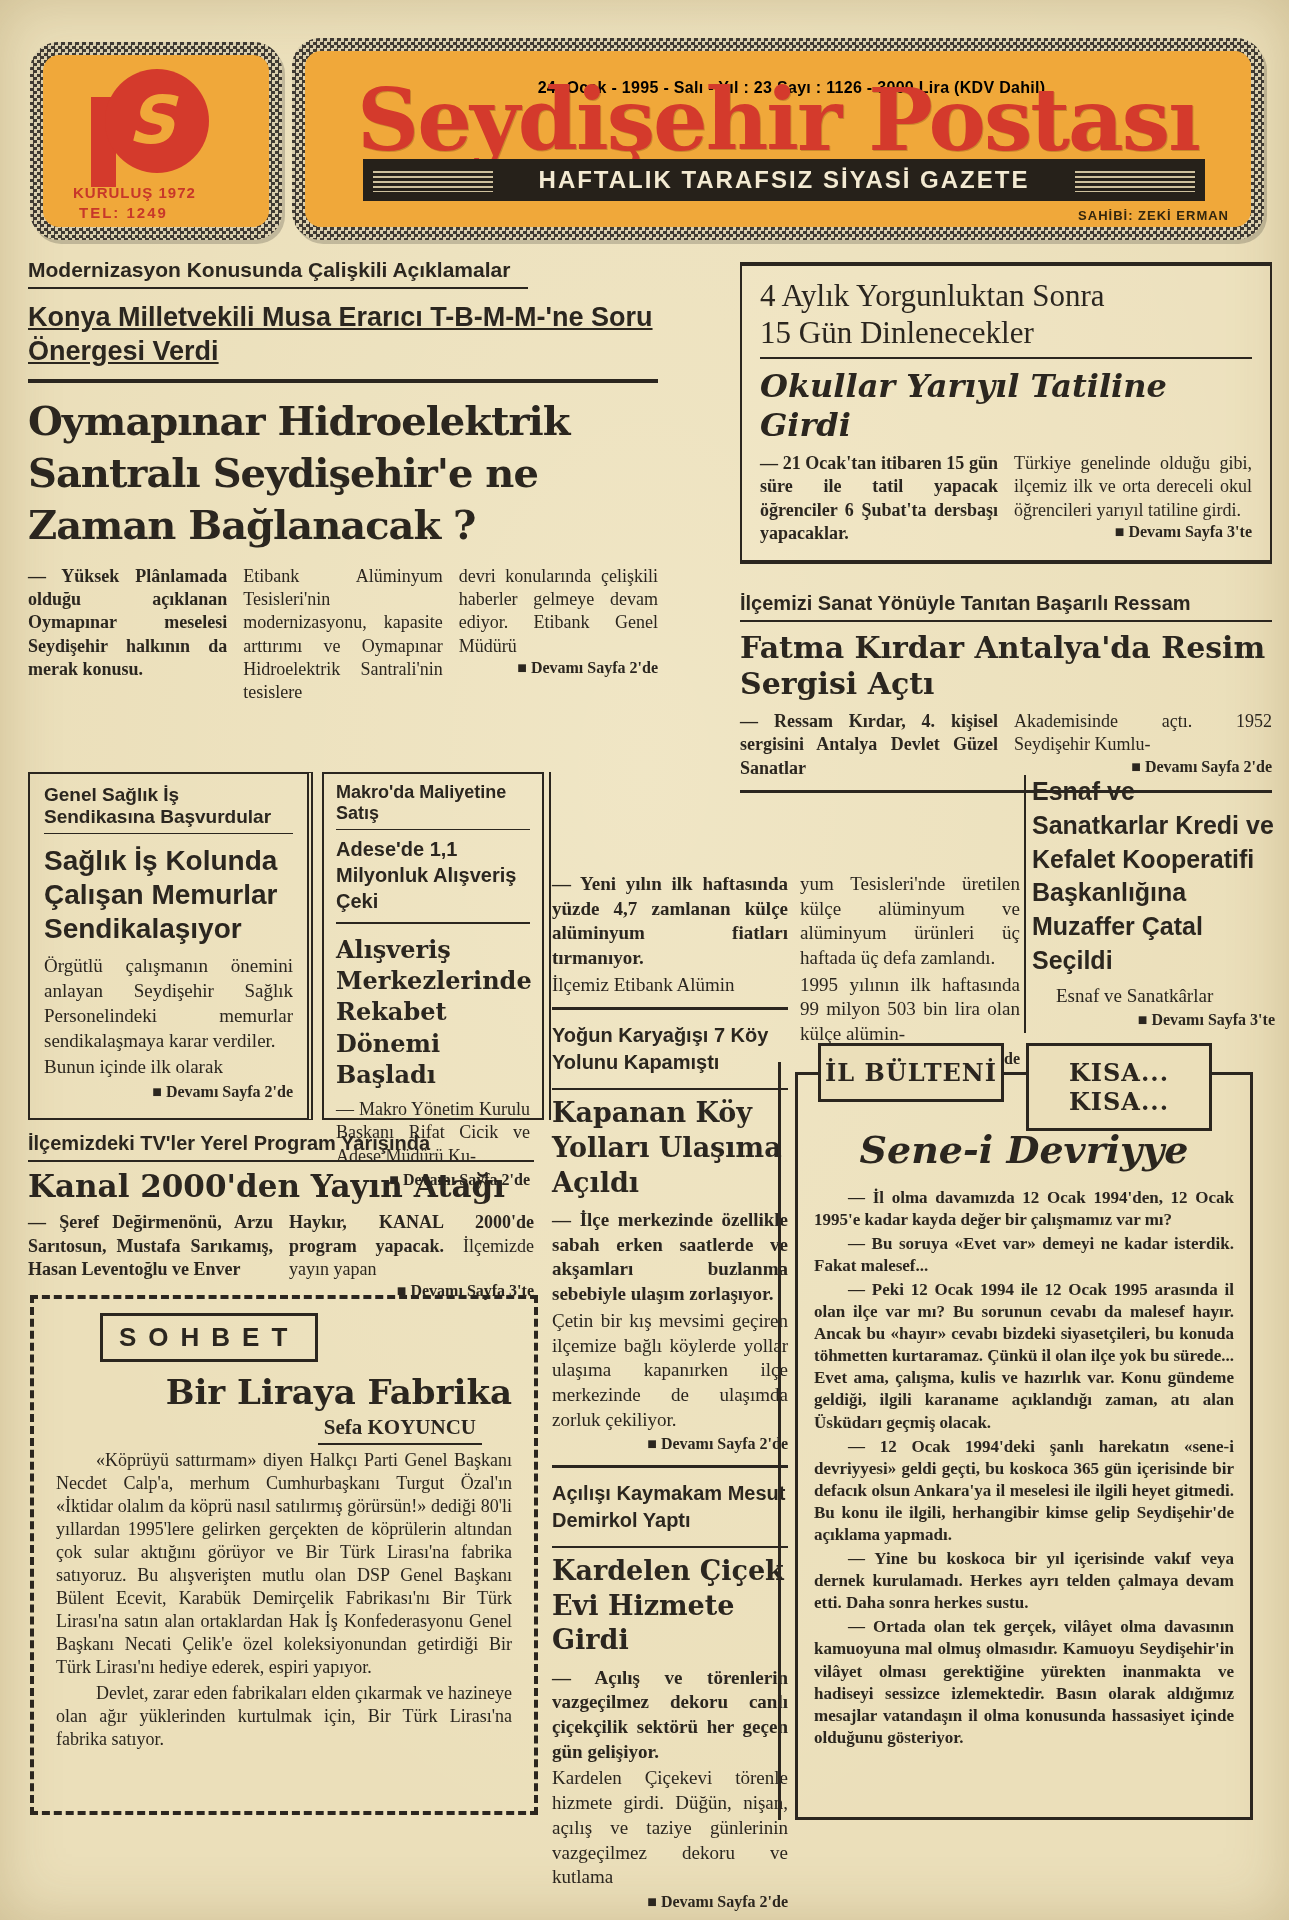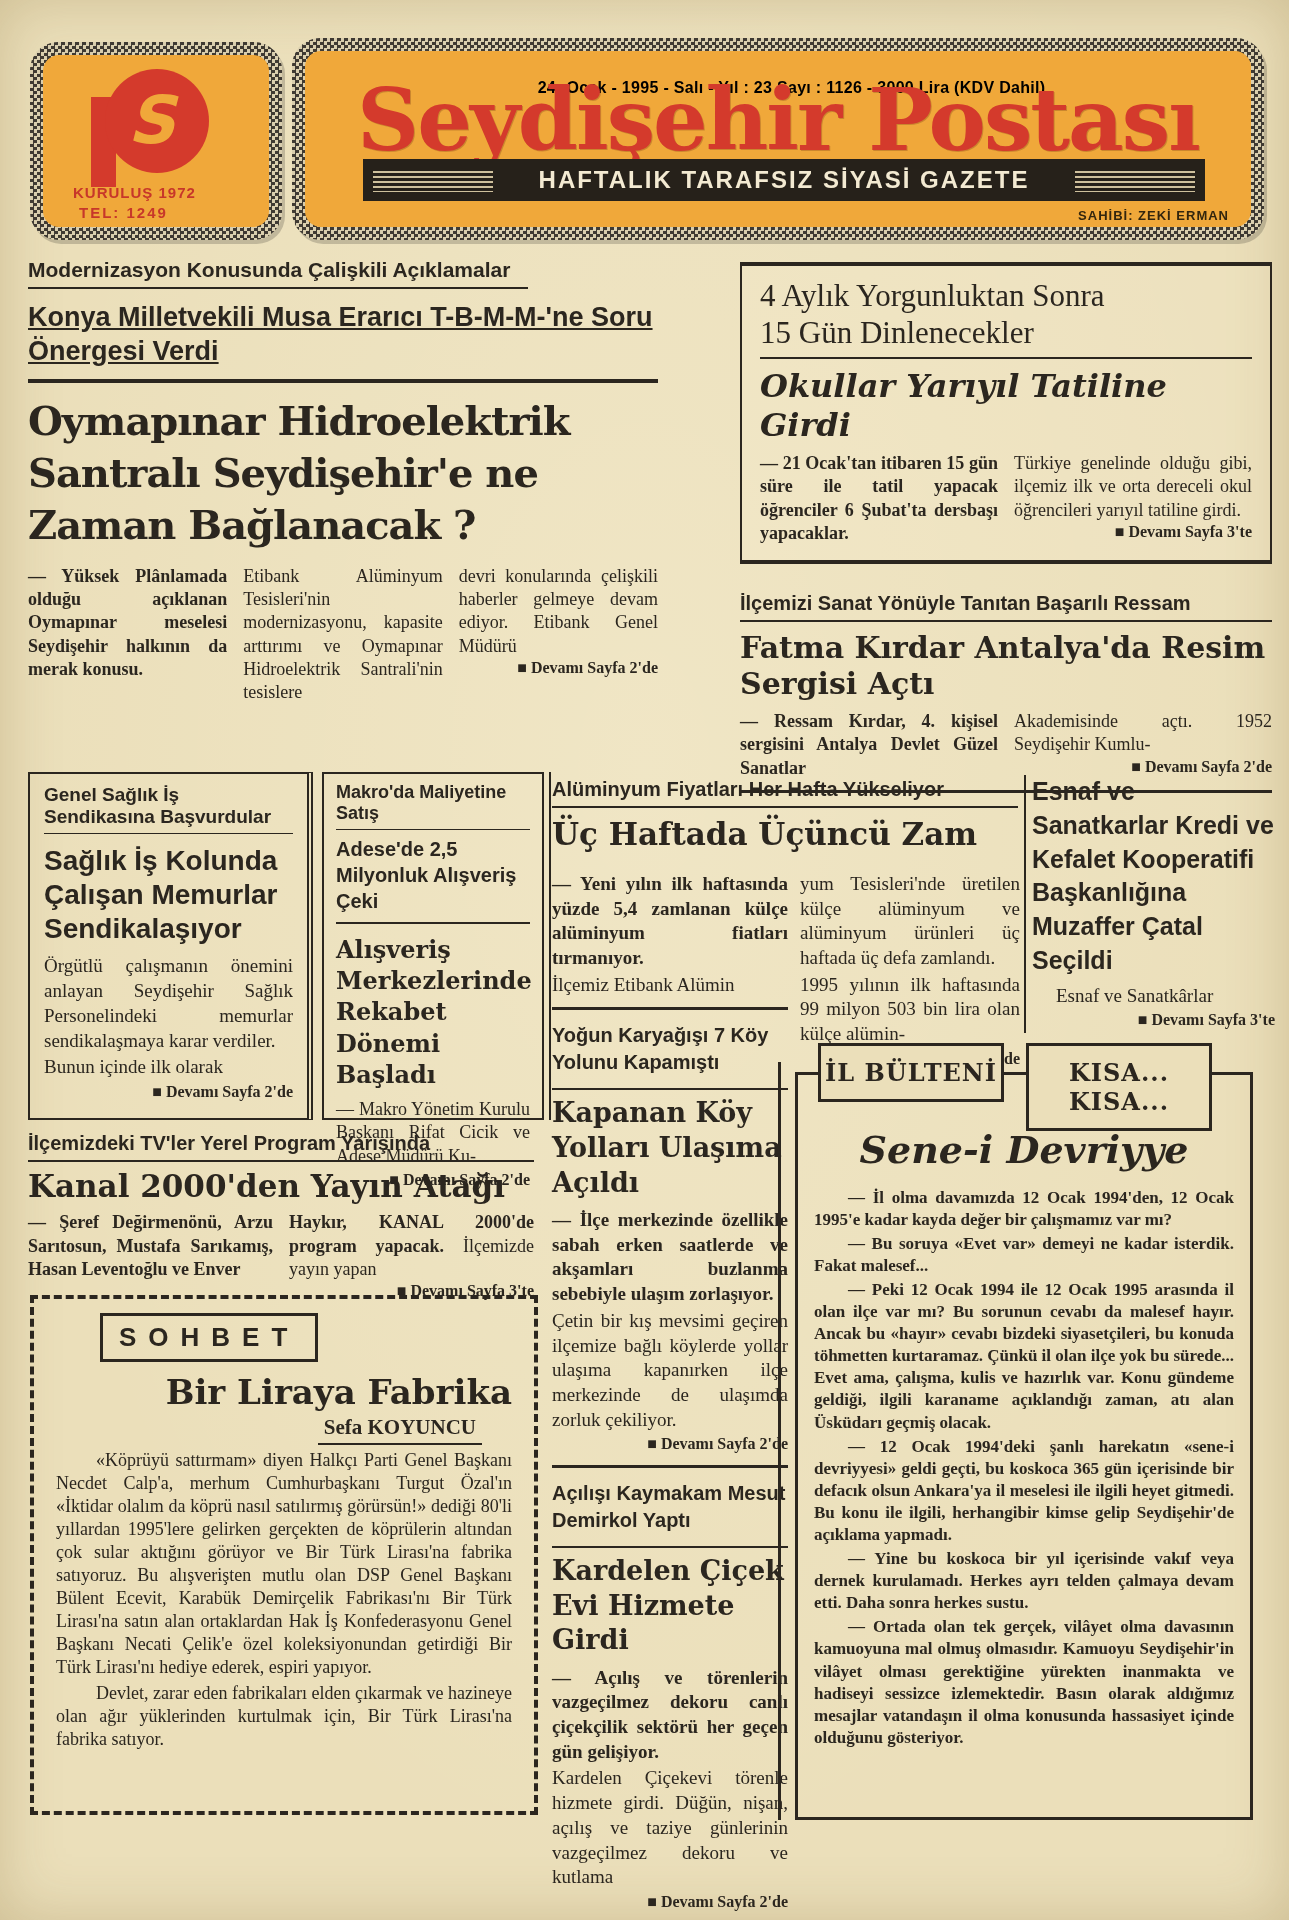--- a/index.html
+++ b/index.html
@@ -203,36 +203,32 @@
     <div class="hl hl-sans">Sağlık İş Kolunda Çalışan Memurlar Sendikalaşıyor</div>
     <div class="bt">
       <p>Örgütlü çalışmanın önemini anlayan Seydişehir Sağlık Personelindeki memurlar sendikalaşmaya karar verdiler.</p>
       <p>Bunun içinde ilk olarak</p>
       <div class="more">■ Devamı Sayfa 2'de</div>
     </div>
   </div>
 
   <div class="abs" id="bx-makro">
     <div class="kicker">Makro'da Maliyetine Satış</div>
-    <div class="sub2">Adese'de 2,5 Milyonluk Alışveriş Çeki</div>
+    <div class="sub2">Adese'de 1,1 Milyonluk Alışveriş Çeki</div>
     <div class="hl hl-slab">Alışveriş Merkezlerinde Rekabet Dönemi Başladı</div>
     <div class="bt">
       <p>— Makro Yönetim Kurulu Başkanı Rifat Cicik ve Adese Müdürü Ku-</p>
       <div class="more">■ Devamı Sayfa 2'de</div>
     </div>
   </div>
 
-  <div class="abs" id="zam-head">
-    <div class="kicker">Alüminyum Fiyatları Her Hafta Yükseliyor</div>
-    <div class="hl hl-slab">Üç Haftada Üçüncü Zam</div>
-  </div>
 
   <div class="abs" id="col-zamA">
     <div class="bt">
-      <p class="lead">— Yeni yılın ilk haftasında yüzde 5,4 zamlanan külçe alüminyum fiatları tırmanıyor.</p>
+      <p class="lead">— Yeni yılın ilk haftasında yüzde 4,7 zamlanan külçe alüminyum fiatları tırmanıyor.</p>
       <p>İlçemiz Etibank Alümin</p>
     </div>
 
     <div class="rule3"></div>
     <div class="midcol-kick">Yoğun Karyağışı 7 Köy Yolunu Kapamıştı</div>
     <div class="rule-thin"></div>
     <div class="hl hl-slab">Kapanan Köy Yolları Ulaşıma Açıldı</div>
     <div class="bt">
       <p class="lead">— İlçe merkezinde özellikle sabah erken saatlerde ve akşamları buzlanma sebebiyle ulaşım zorlaşıyor.</p>
       <p>Çetin bir kış mevsimi geçiren ilçemize bağlı köylerde yollar ulaşıma kapanırken ilçe merkezinde de ulaşımda zorluk çekiliyor.</p>

